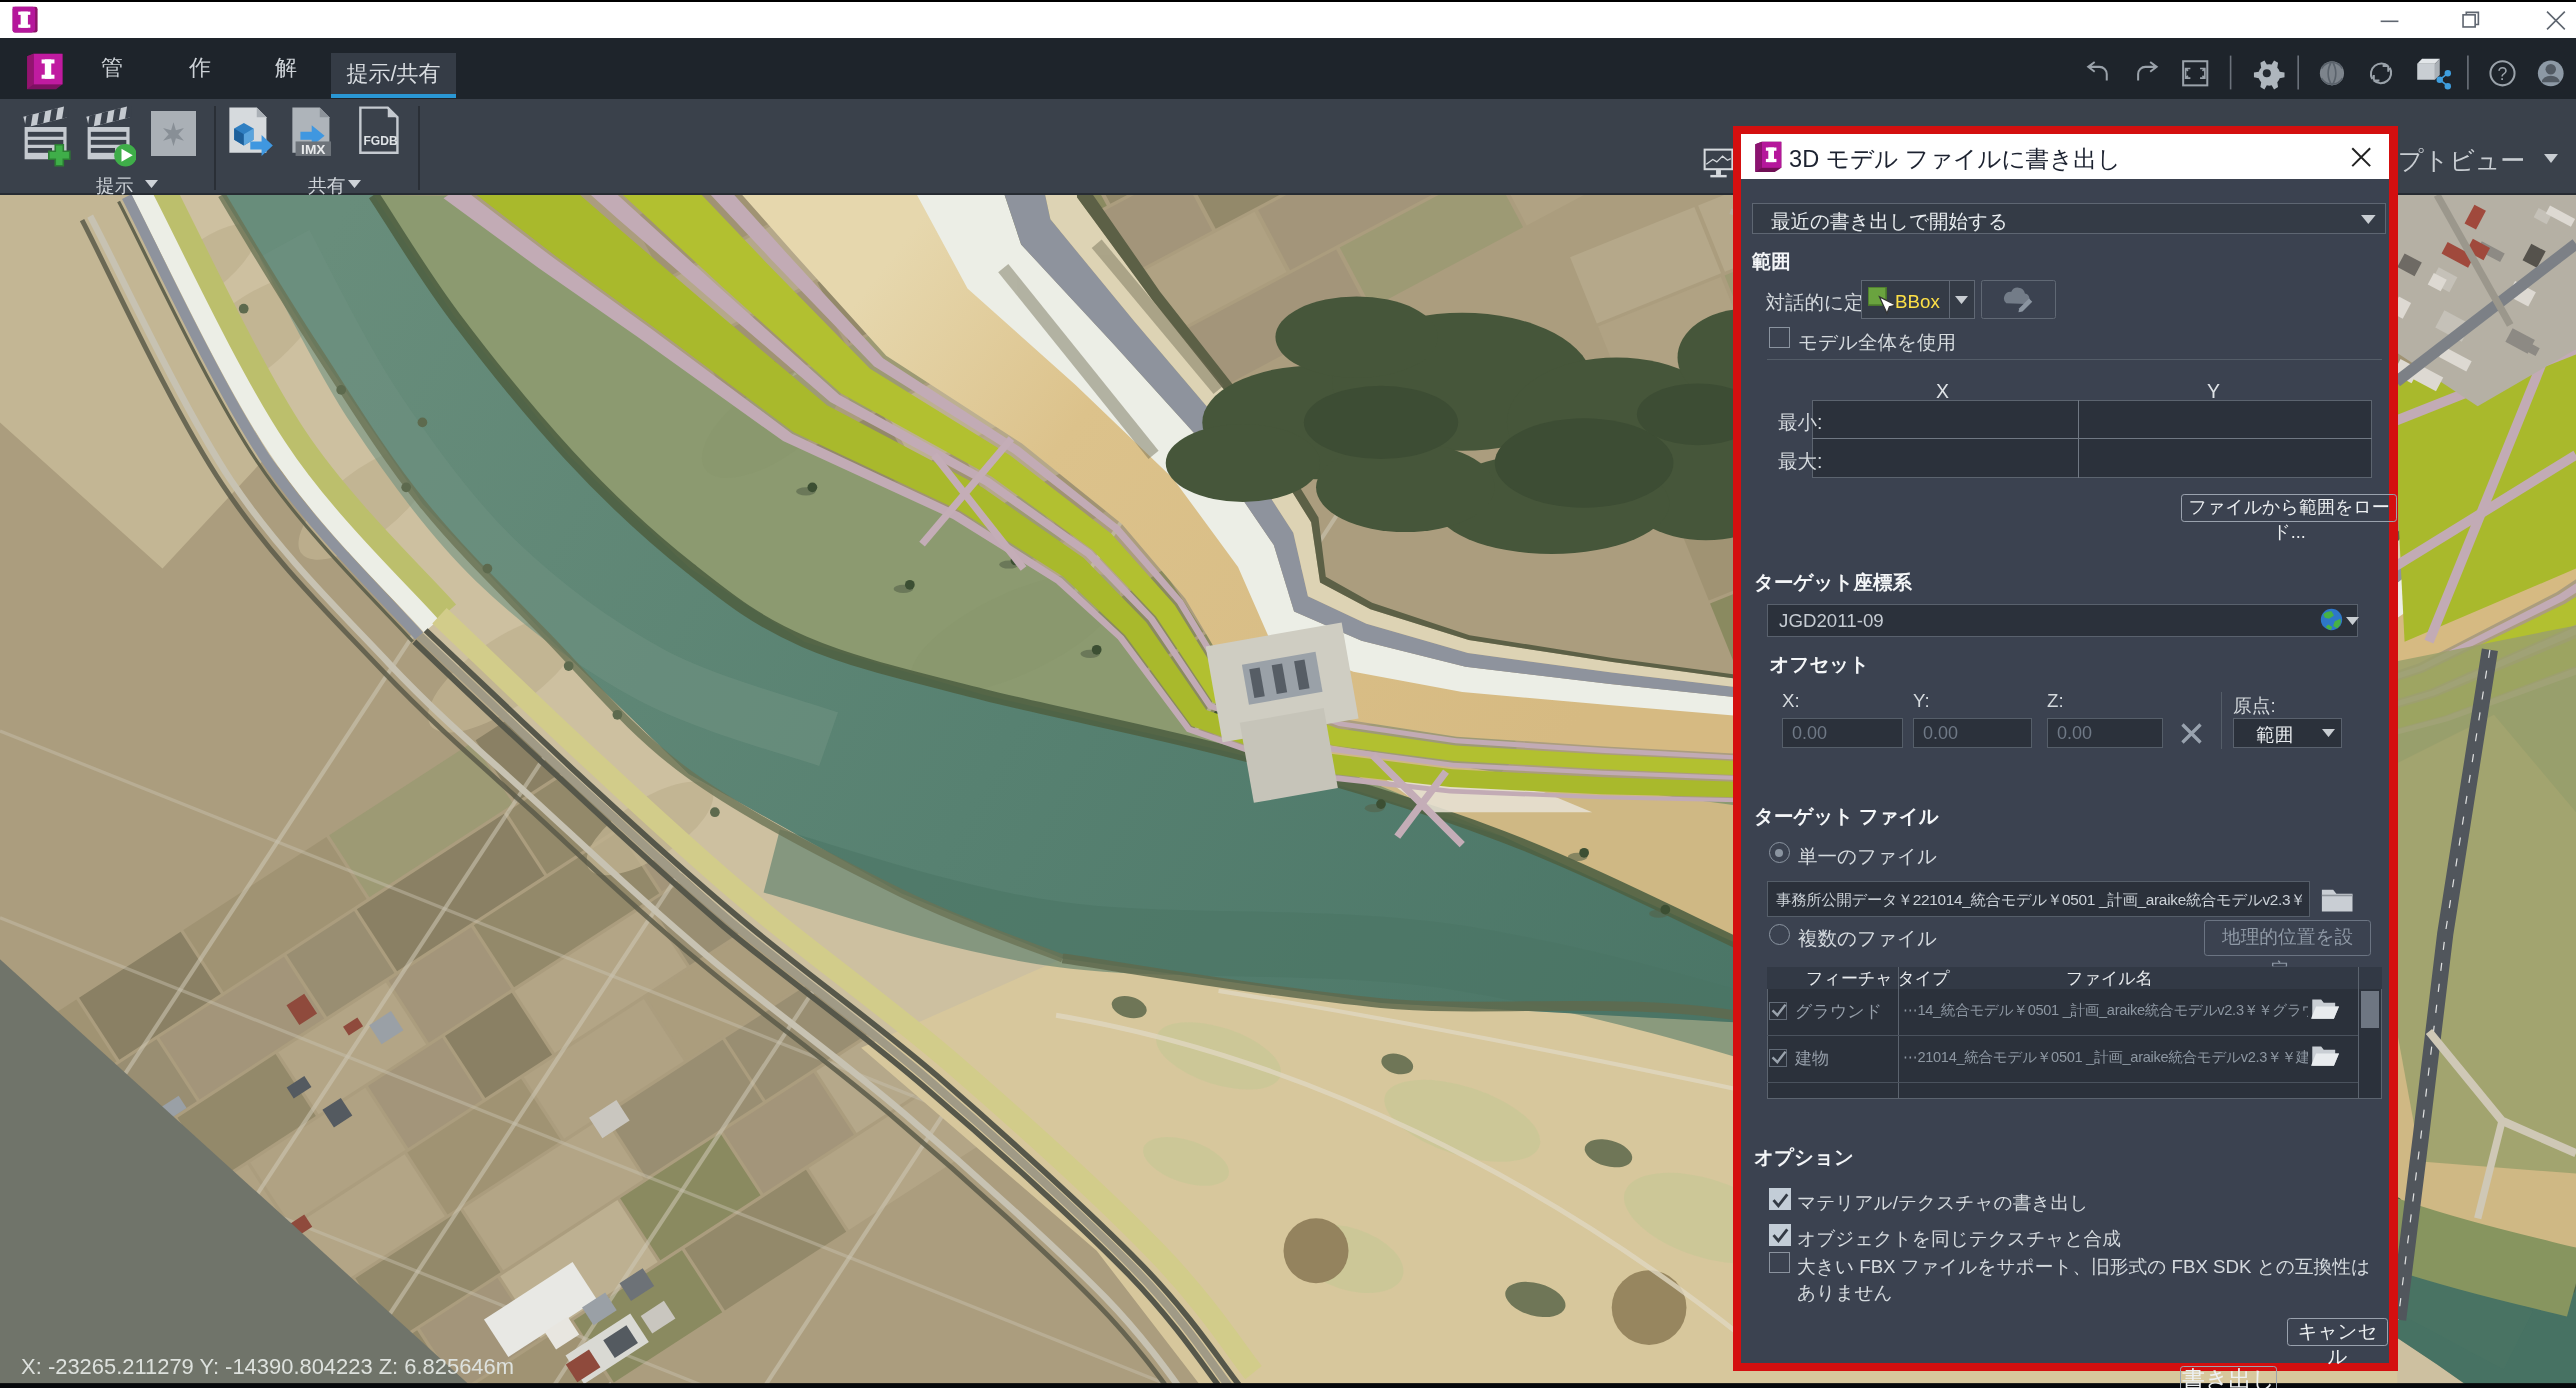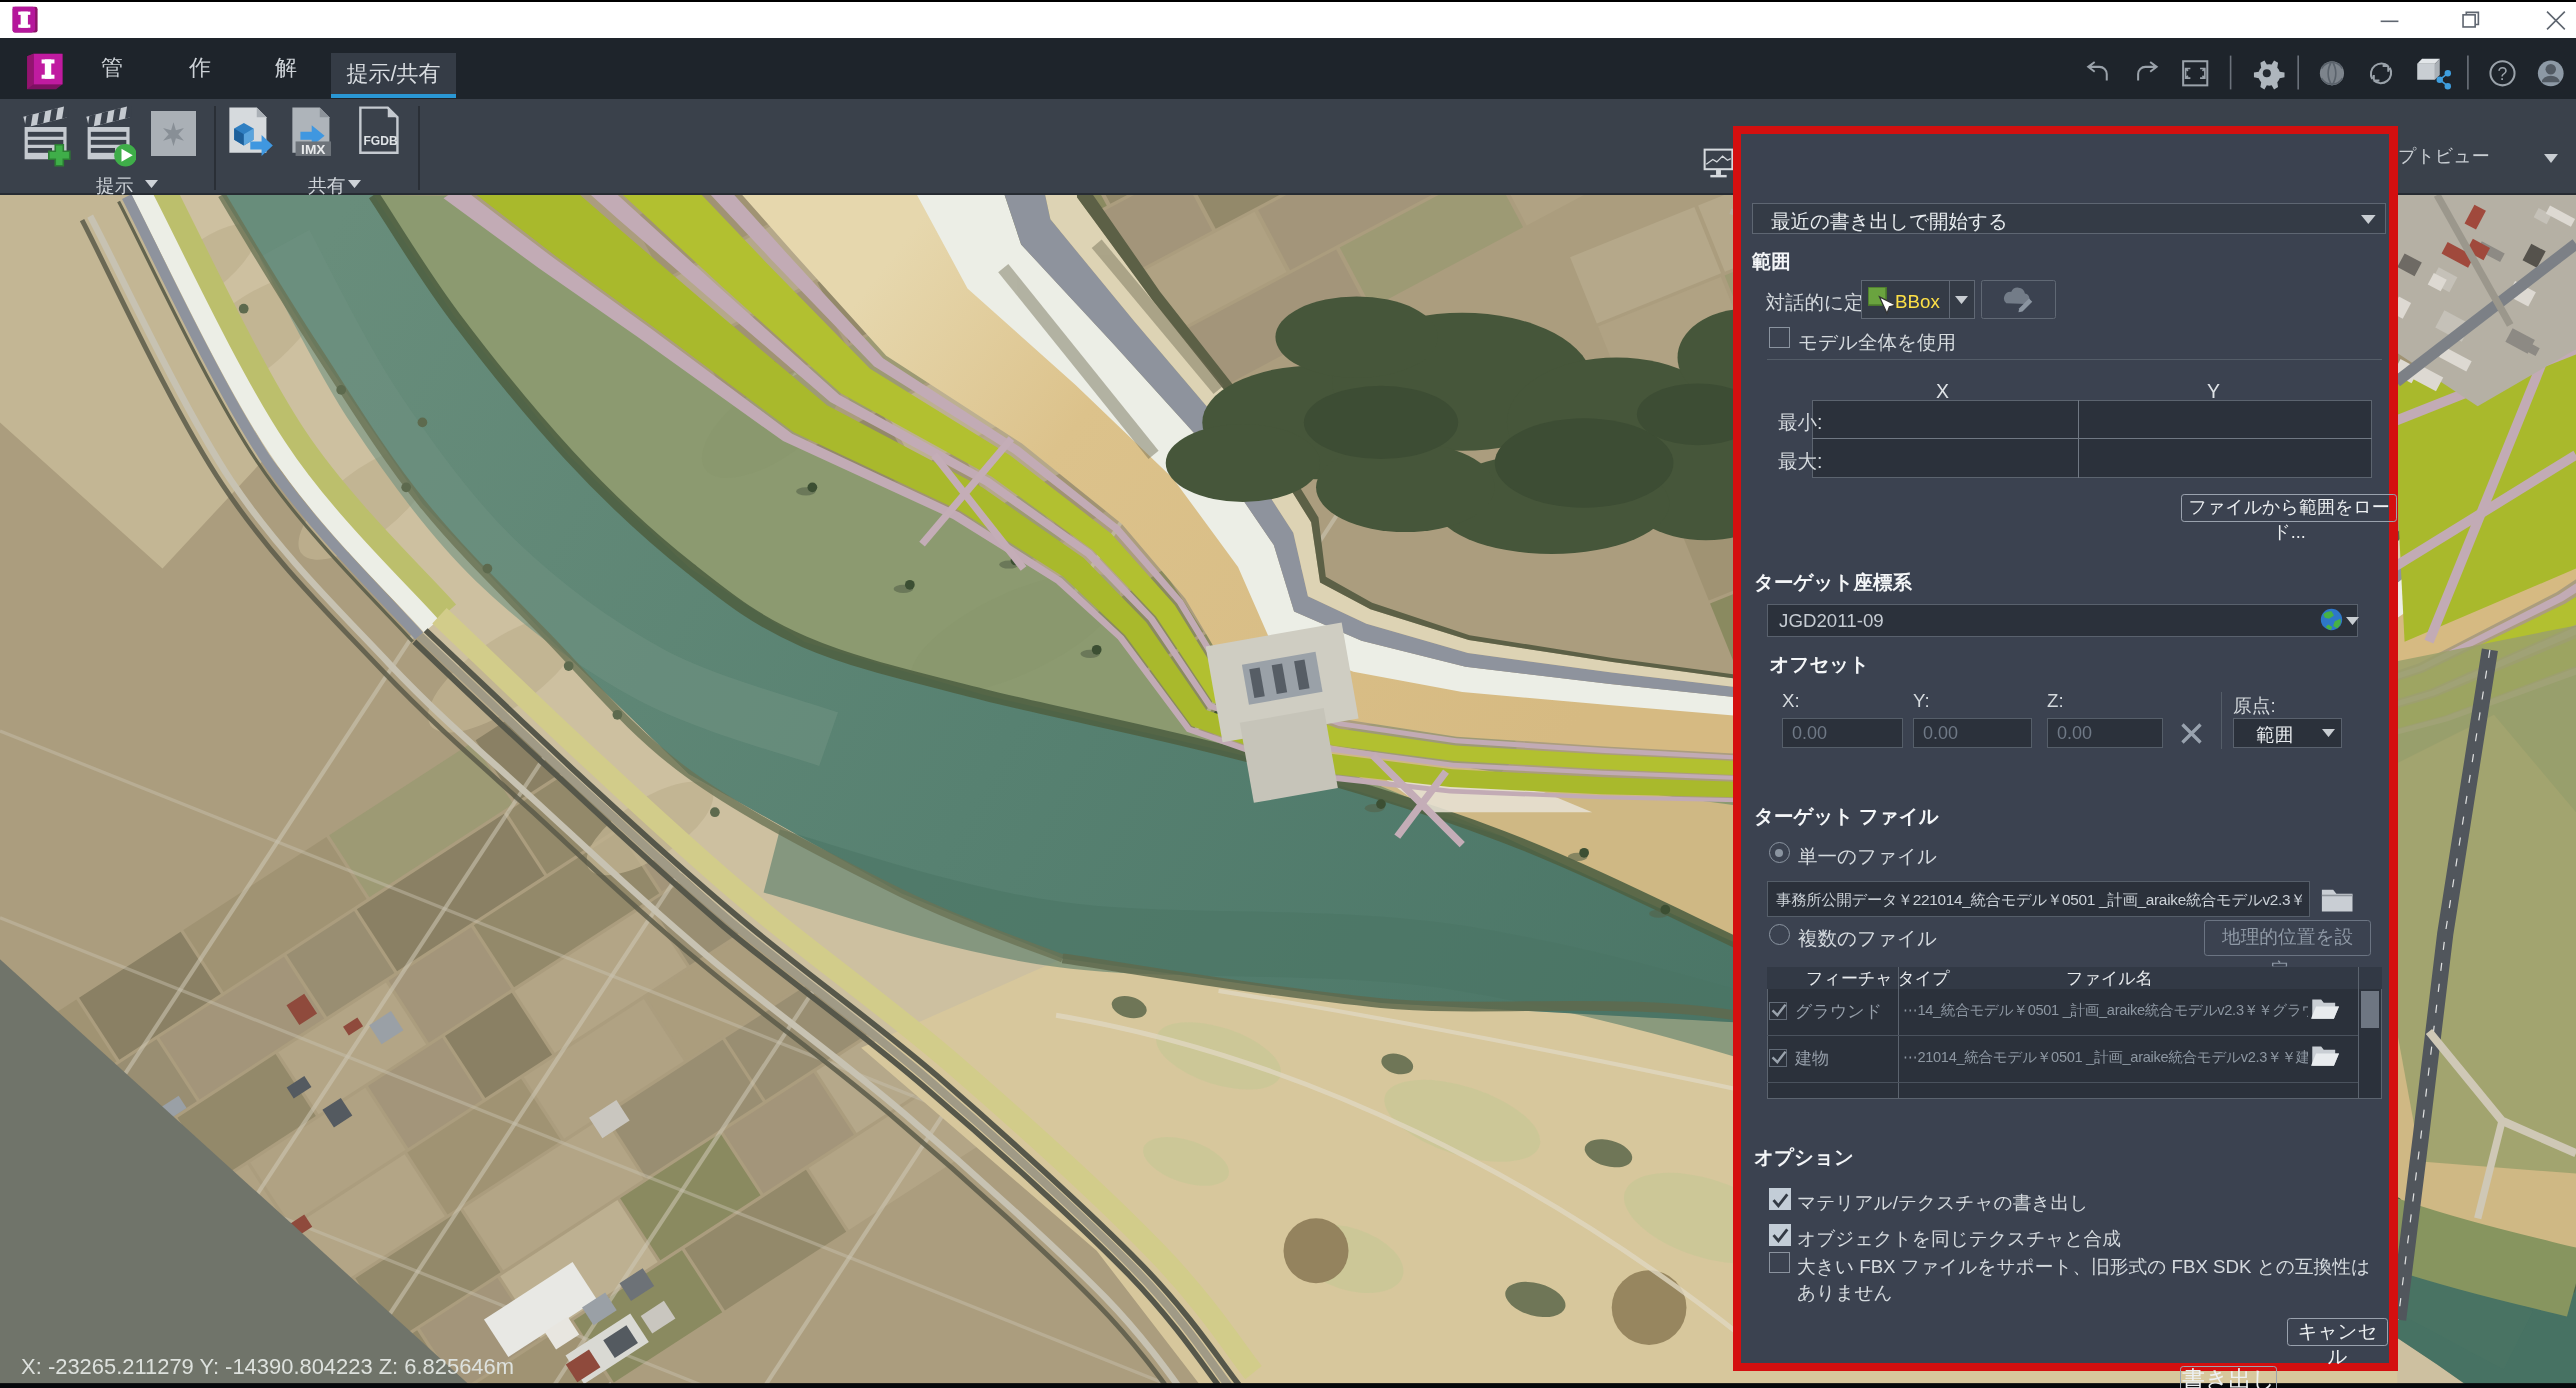--- a/index.html
+++ b/index.html
@@ -141,21 +141,21 @@
     <div class="lbl abs" style="left:308px;top:74px">共有</div>
     <svg class="abs" style="left:348px;top:81px" width="13" height="8.1" viewBox="0 0 16 10">
       <path d="M0 0 h16 l-8 10 Z" fill="#ced3d8"></path>
     </svg>
     <svg class="abs" style="left:1703px;top:49px" width="31" height="31" viewBox="0 0 38 38">
 <rect x="2" y="2" width="34" height="24" fill="none" stroke="#d6dade" stroke-width="2.5"></rect>
 <path d="M4 20 l8 -6 5 3 7 -7 6 5 4 -2" stroke="#d6dade" stroke-width="1.5" fill="none"></path>
 <rect x="16" y="27" width="6" height="6" fill="#d6dade"></rect>
       <rect x="9" y="33" width="20" height="3" fill="#d6dade"></rect>
 </svg>
-    <div class="abs lbl" style="left:2398px;top:45px;font-size:18px;color:#c8cdd2">プトビュー</div>
+    <div class="abs lbl" style="left:2398px;top:45px;font-size:25px;color:#c8cdd2">プトビュー</div>
     <svg class="abs" style="left:2544px;top:55px" width="14" height="9" viewBox="0 0 17 11">
       <path d="M0 0 h17 l-8.5 11 Z" fill="#c8cdd2"></path>
     </svg>
   </div>
 <div id="mapwrap"><svg id="map" viewBox="0 240 3171 1469" width="2576" height="1193" preserveAspectRatio="none">
 <defs>
         <linearGradient id="slopeg" x1="1150" y1="250" x2="1950" y2="880" gradientUnits="userSpaceOnUse">
           <stop offset="0" stop-color="#e6d7ad"></stop>
           <stop offset="0.3" stop-color="#dcc28b"></stop>
           <stop offset="1" stop-color="#d6ba82"></stop>
@@ -618,20 +618,34 @@
 <path d="M3065,800 L3010,1150 L2980,1400 L2952,1625" stroke="#51565c" stroke-width="20" fill="none"></path>
 <path d="M3065,800 L3010,1150 L2980,1400 L2952,1625" stroke="#dfe0e0" stroke-width="1.5" stroke-dasharray="10 16" fill="none"></path>
 <path d="M2990,1270 L3080,1380 L3171,1420" stroke="#cfc8b6" stroke-width="10" fill="none"></path>
 <path d="M3080,1380 L3050,1500" stroke="#cfc8b6" stroke-width="9" fill="none"></path>
 <path d="M0,1181 L582,1709 L0,1709 Z" fill="#70746a"></path>
 <rect x="0" y="1703" width="3171" height="6" fill="#06080b"></rect>
 <text x="26" y="1692" font-family="Liberation Sans, sans-serif" font-size="27" fill="#dde1dd">X: -23265.211279 Y: -14390.804223 Z: 6.825646m</text>
 </svg></div>
 <div id="dlg">
     <div id="dlginner">
+      <div id="dlghdr">
+        <svg class="abs" style="left:10.6px;top:6.5px" width="31" height="32.5" viewBox="0 0 38 40">
+          <path d="M4 4 L12 1 H36 V33 L28 38 H4 Z" fill="#701055"></path>
+          <path d="M12 1 H36 V33 H12 Z" fill="#b5179b"></path>
+          <path d="M4 4 L12 1 V33 L4 38 Z" fill="#8c1371"></path>
+          <rect x="20" y="8" width="7" height="18" fill="#fff"></rect>
+          <rect x="17" y="8" width="13" height="4" fill="#fff"></rect>
+          <rect x="17" y="22" width="13" height="4" fill="#fff"></rect>
+        </svg>
+        <div class="abs" style="left:48px;top:9px;font-size:23.6px;color:#1c2230">3D モデル ファイルに書き出し</div>
+        <svg class="abs" style="left:608px;top:10.6px" width="24.4" height="24.4" viewBox="0 0 30 30">
+          <path d="M4 4 L26 26 M26 4 L4 26" stroke="#222" stroke-width="2.5"></path>
+        </svg>
+      </div>
       <div class="inp" style="left:10.6px;top:69px;width:634px;height:31px;background:#343b46;border-color:#5e6672"></div>
       <div class="abs" style="left:30px;top:74px;font-size:19.5px;color:#e8ecef">最近の書き出しで開始する</div>
       <svg class="abs" style="left:620px;top:81px" width="14.6" height="9" viewBox="0 0 18 11">
         <path d="M0 0 h18 l-9 11 Z" fill="#c8cdd2"></path>
       </svg>
       <div class="sec" style="left:10.6px;top:114px">範囲</div>
       <div class="flab" style="left:24.4px;top:155px">対話的に定義:</div>
       <div class="inp" style="left:120px;top:146px;width:114px;height:39px;background:#343b46;border-color:#606874"></div>
       <div class="abs" style="left:208px;top:146px;width:0.8px;height:39px;background:#606874"></div>
       <svg class="abs" style="left:127px;top:153px" width="28" height="28" viewBox="0 0 34 34">

